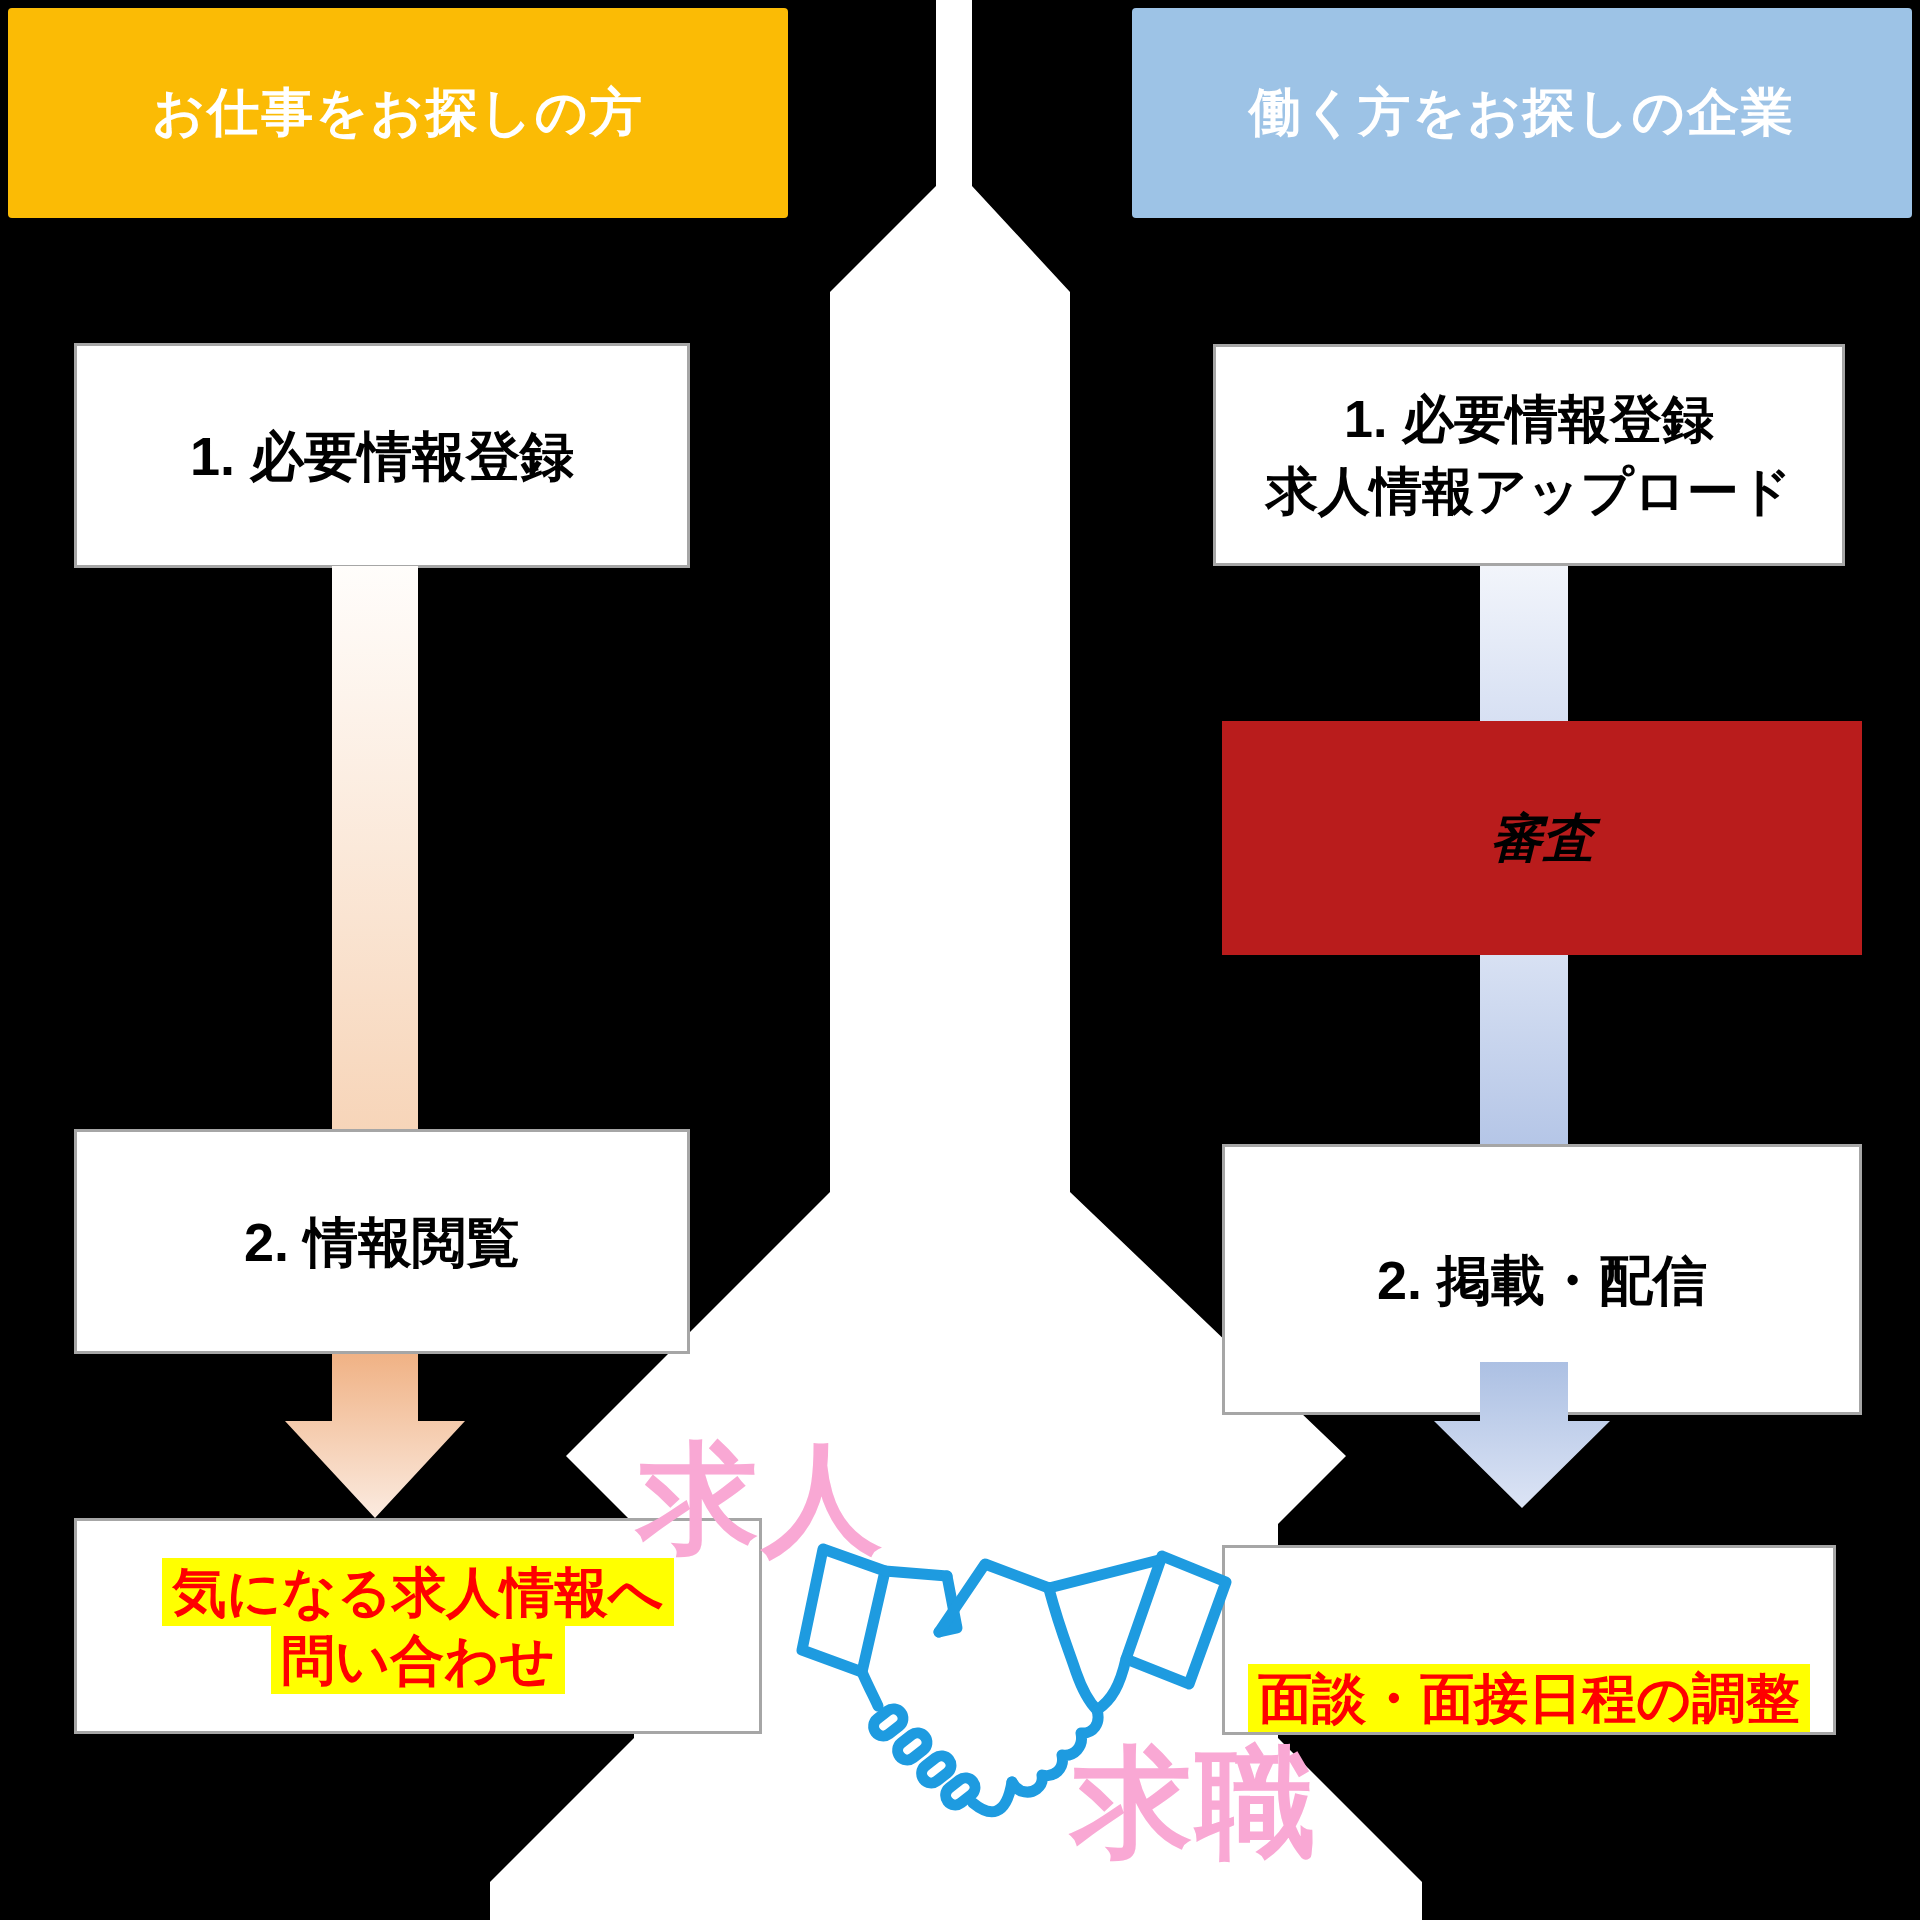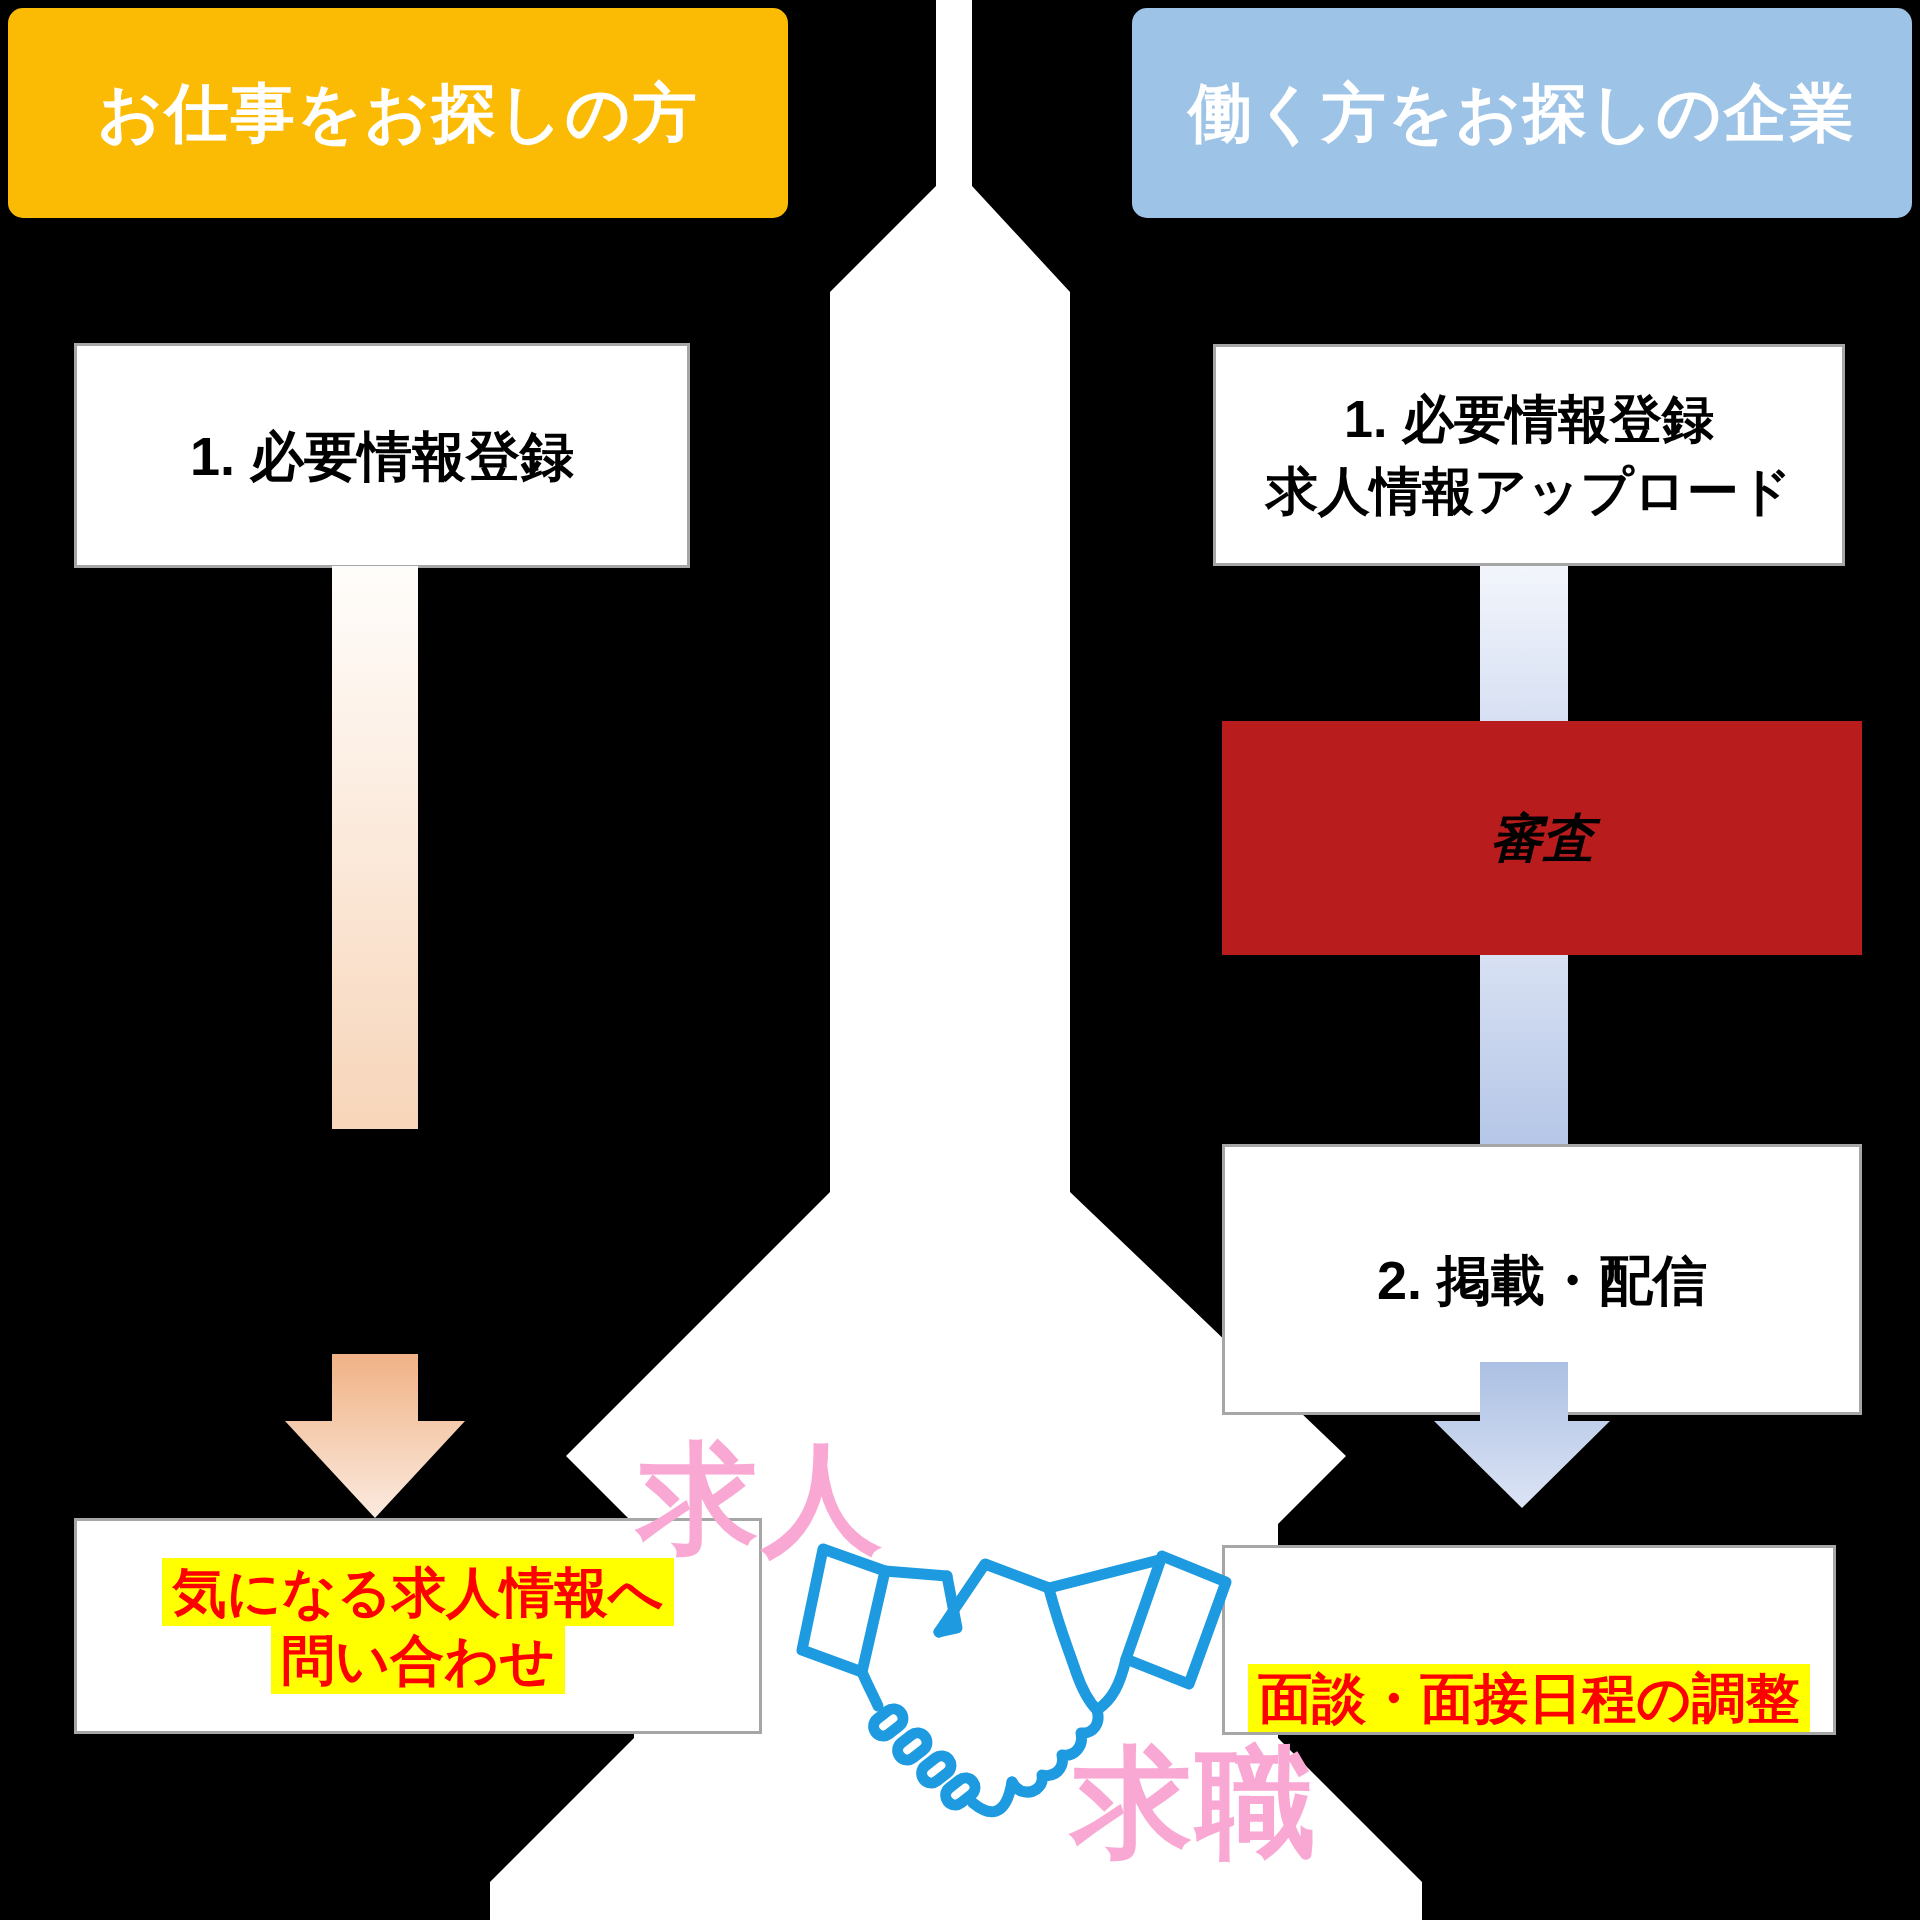--- a/index.html
+++ b/index.html
@@ -3,23 +3,23 @@
 <meta charset="utf-8">
 <style>
   html,body{margin:0;padding:0;background:#000;}
   #canvas{
     position:relative;width:1920px;height:1920px;background:#000;overflow:hidden;
     font-family:"Liberation Sans","DejaVu Sans",sans-serif;
   }
   .abs{position:absolute;}
   
   .hdr{
-    position:absolute;top:8px;width:780px;height:210px;border-radius:15px;
+    position:absolute;top:8px;width:780px;height:210px;border-radius:4px;
     display:flex;align-items:center;justify-content:center;
-    color:#fff;font-size:64px;font-weight:700;letter-spacing:2px;white-space:nowrap;
+    color:#fff;font-size:52px;font-weight:700;letter-spacing:2px;white-space:nowrap;
   }
   .hdr-left{left:8px;background:#FBBB05;}
   .hdr-right{left:1132px;background:#9DC3E6;}
   
   .box{
     position:absolute;background:#fff;border:3px solid #A6A6A6;box-sizing:border-box;
     display:flex;flex-direction:column;align-items:center;justify-content:center;
     text-align:center;color:#000;font-weight:700;font-size:54px;line-height:74px;white-space:nowrap;
   }
   .box.peach{background:#b91c1c;border:none;font-size:52px;line-height:72px;font-style:italic;}
@@ -88,20 +88,23 @@
   <div class="hdr hdr-right">
     <span>働く方をお探しの企業</span>
   </div>
 
   <div class="box z3" style="left:74px;top:343px;width:616px;height:225px;">
     <span class="ln">1. 必要情報登録</span>
   </div>
 
   <div class="band band-l1 z3" style="left:332px;top:566px;width:86px;height:563px;"></div>
 
+  <div class="box z3" style="left:74px;top:1129px;width:616px;height:225px;">
+    <span class="ln">2. 情報閲覧</span>
+  </div>
 
   <svg class="abs z3" style="left:285px;top:1354px;" width="180" height="164" viewBox="0 0 180 164">
     <defs>
       <linearGradient id="gradL" x1="0" y1="0" x2="0" y2="1">
         <stop offset="0" stop-color="#F0B285"></stop>
           <stop offset="1" stop-color="#FBEBE0"></stop>
       </linearGradient>
     </defs>
     <polygon fill="url(#gradL)" points="47,0 133,0 133,67 180,67 90,164 0,67 47,67"></polygon>
   </svg>

